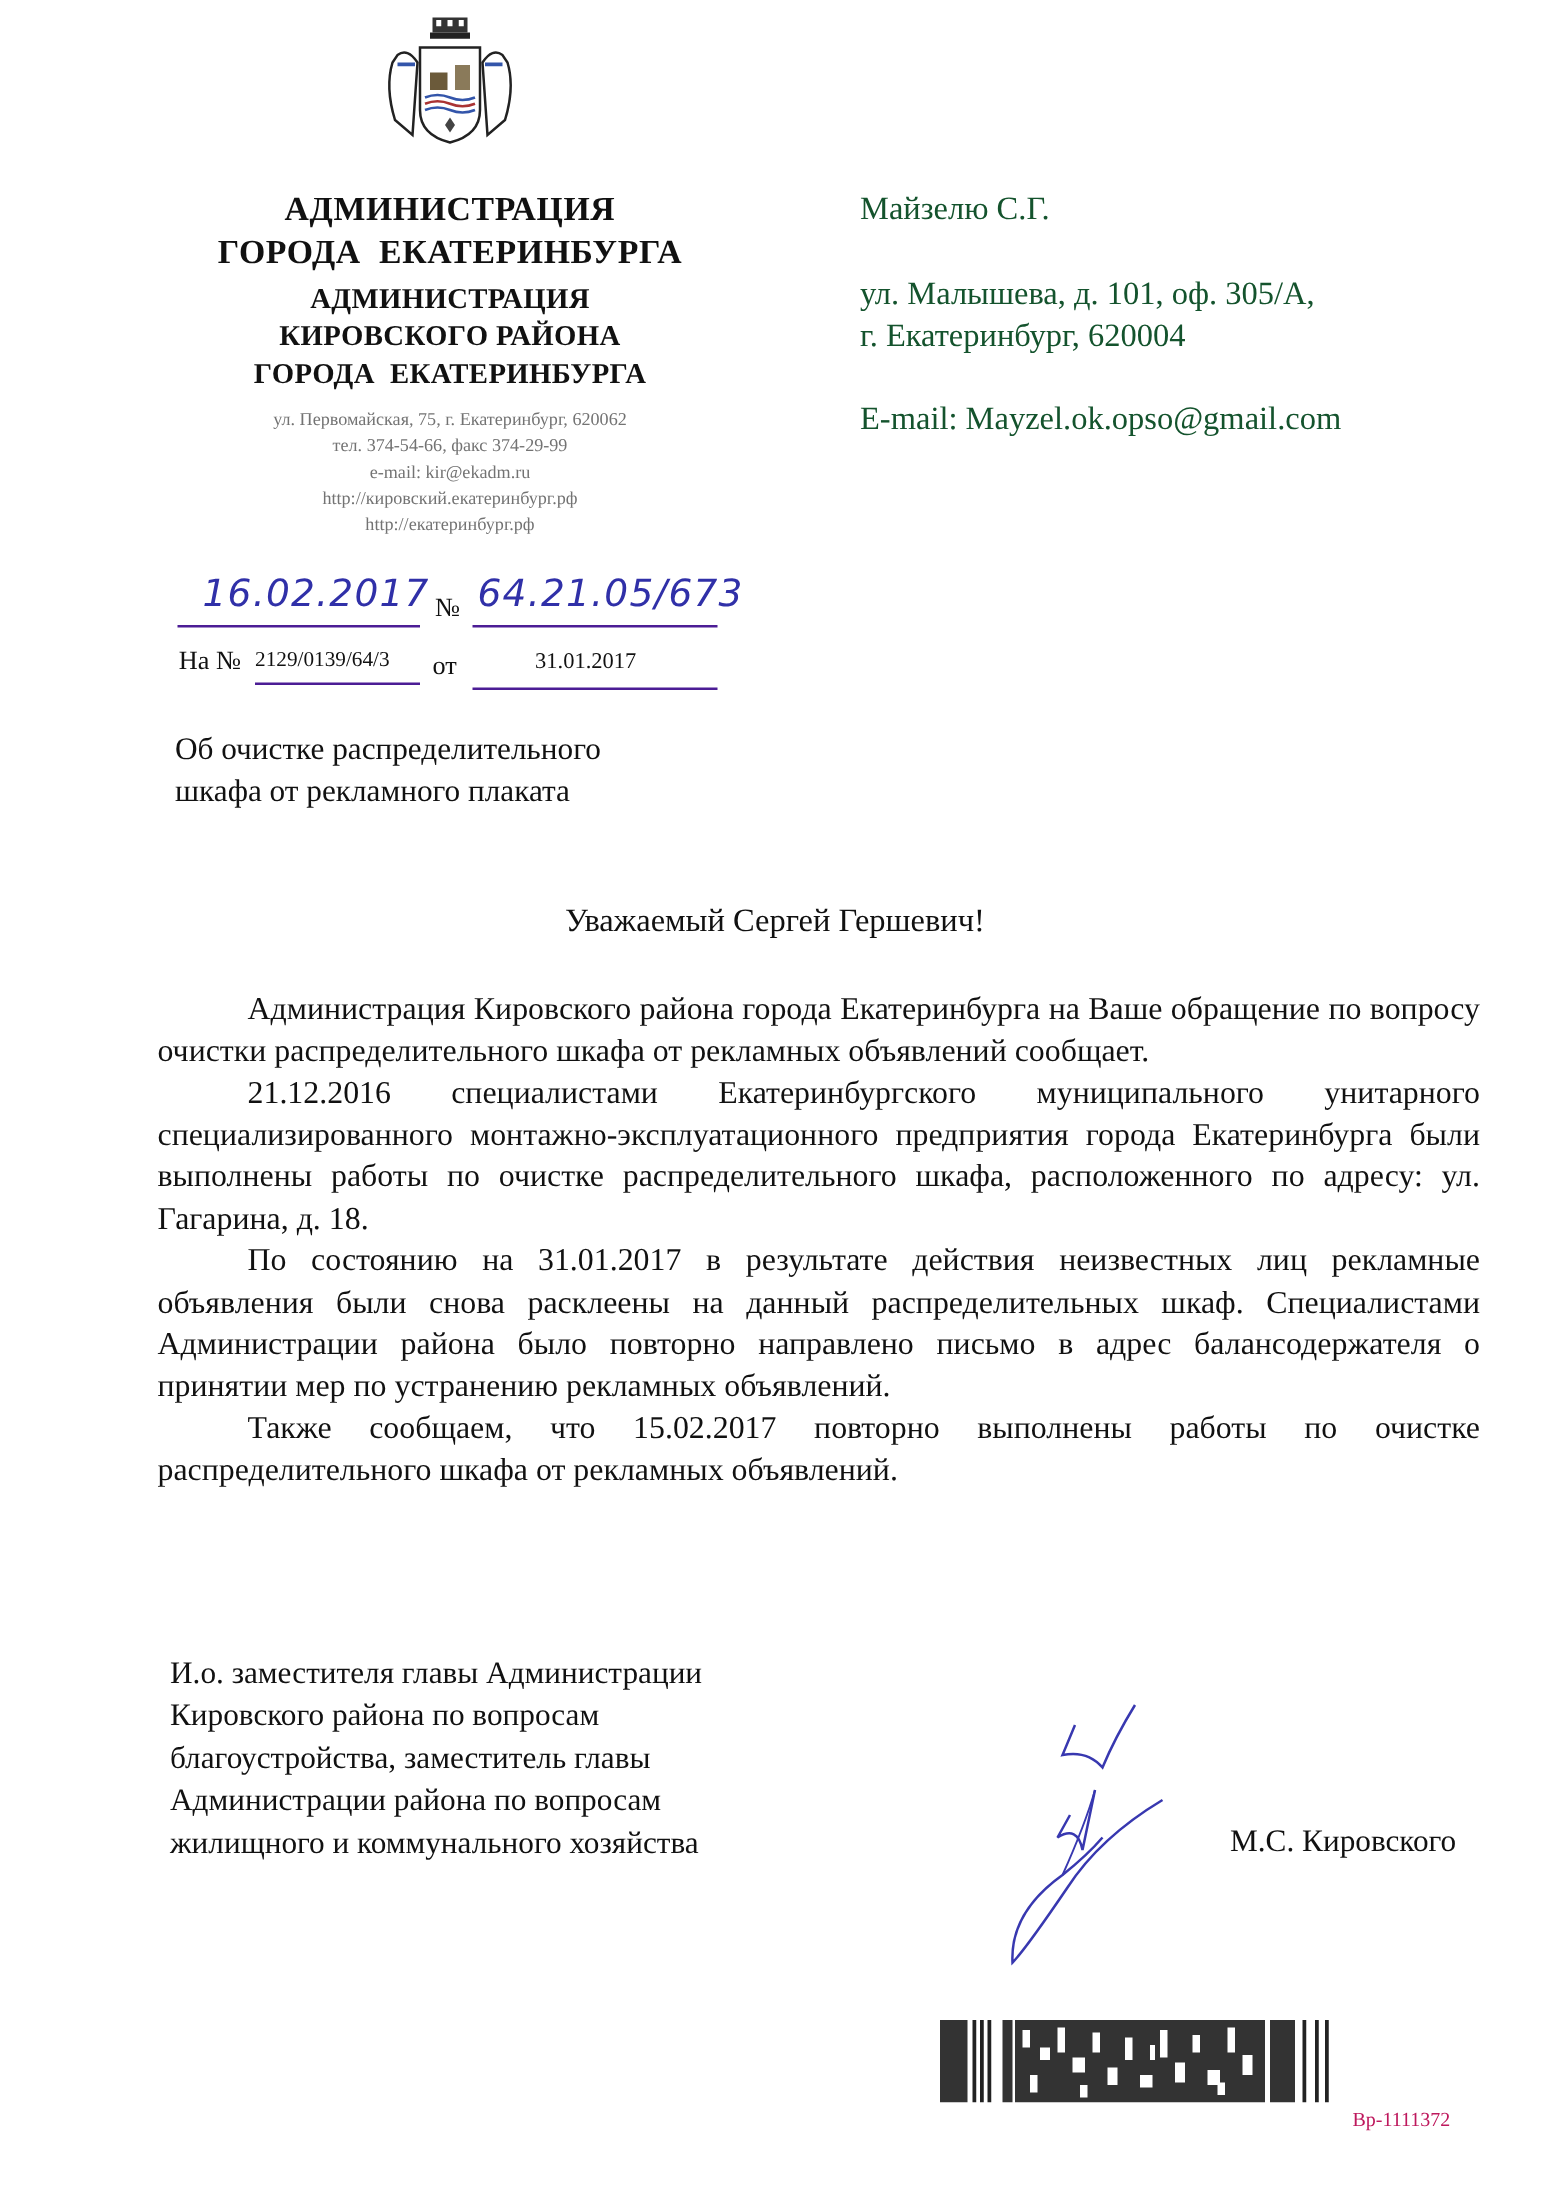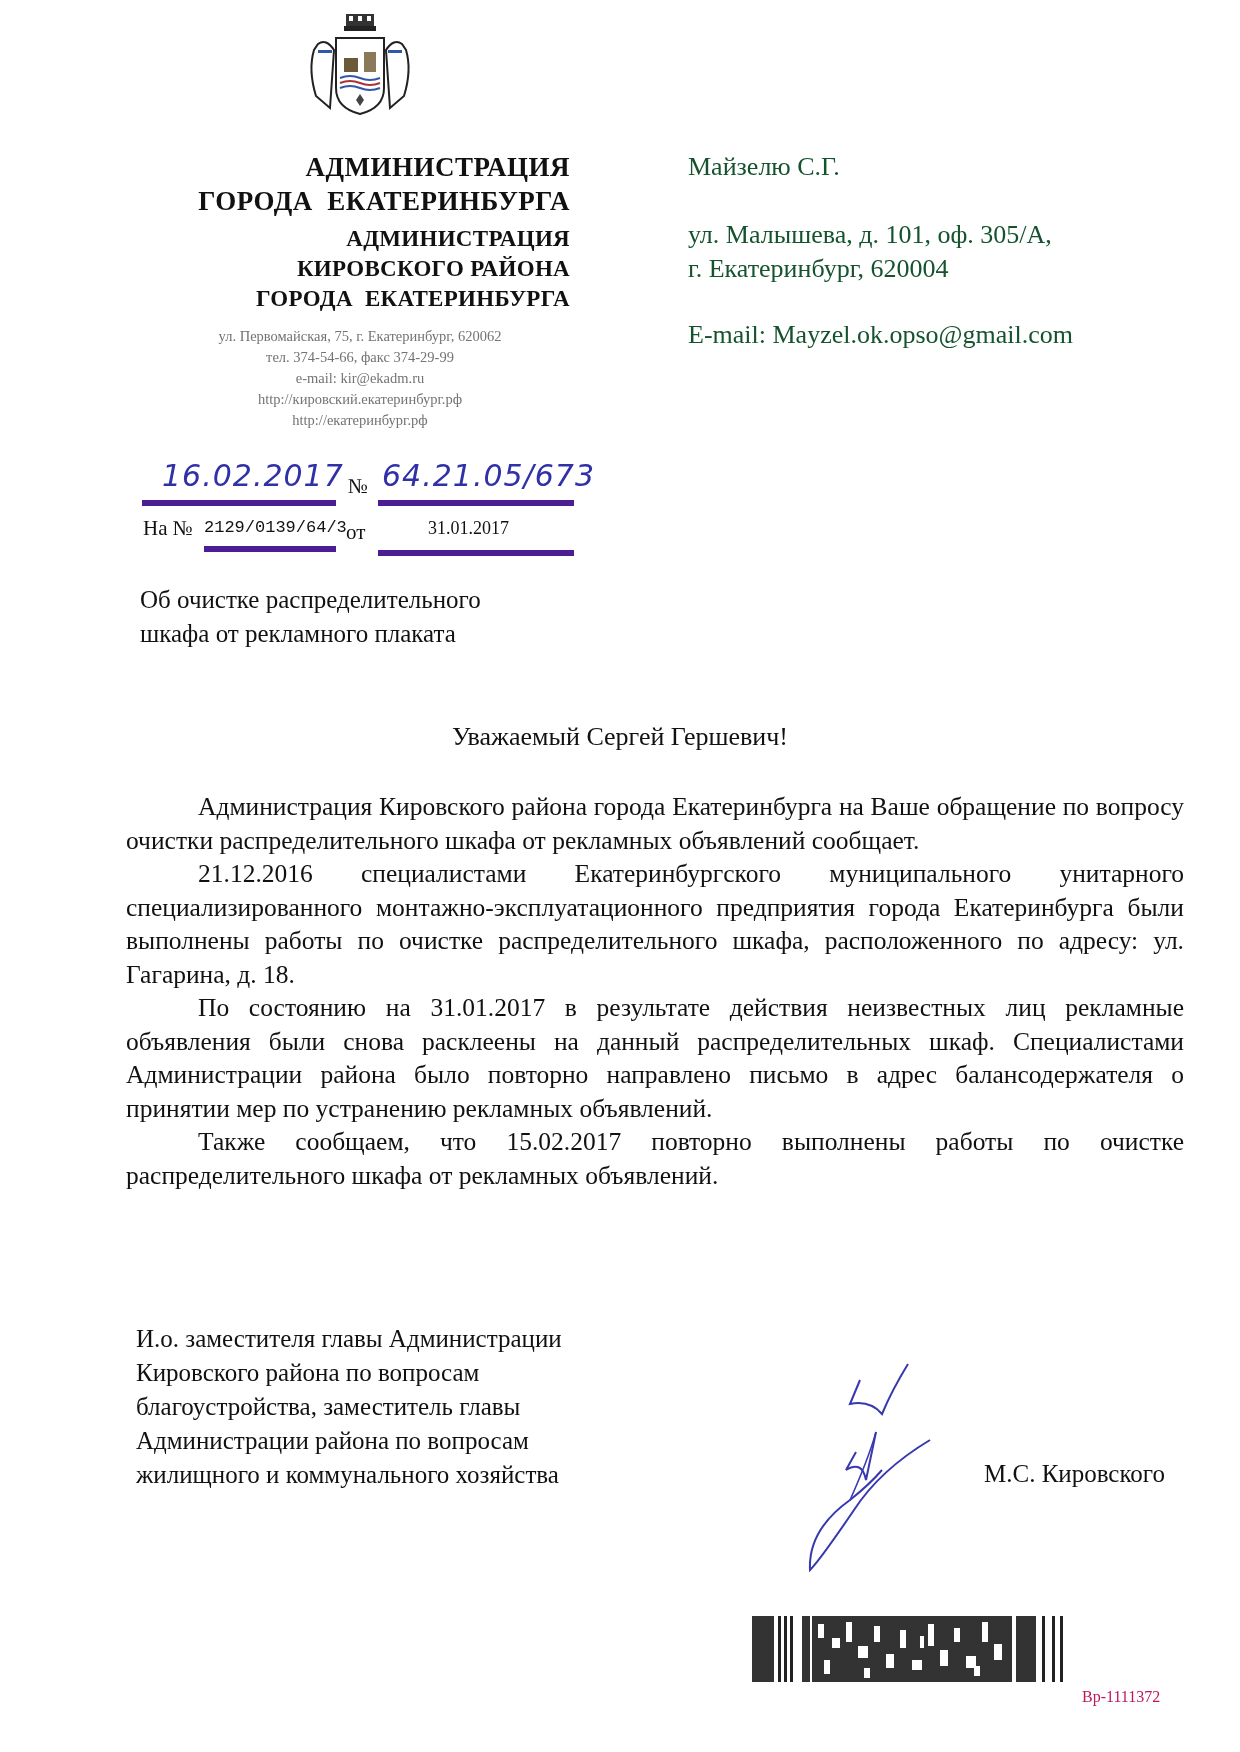--- a/index.html
+++ b/index.html
@@ -1,24 +1,24 @@
 <!DOCTYPE html>
 <html><head>
 <meta charset="utf-8">
 <style>
   html, body { margin: 0; padding: 0; background: #ffffff; }
   body { width: 1240px; height: 1752px; position: relative; overflow: hidden;
          font-family: "Liberation Serif", "DejaVu Serif", serif; color: #111; }
   .abs { position: absolute; }
   .crest { left: 300px; top: 10px; width: 120px; height: 108px; }
-  .org { left: 150px; width: 420px; text-align: right; font-weight: bold; color: #111; }
+  .org { left: 150px; width: 420px; text-align: center; font-weight: bold; color: #111; }
   .org1 { top: 150px; font-size: 27px; line-height: 34px; letter-spacing: 0.5px; }
   .org2 { top: 224px; font-size: 23px; line-height: 30px; letter-spacing: 0.3px; }
   .contacts { left: 150px; top: 326px; width: 420px; text-align: center; font-size: 14.5px; line-height: 21px; color: #737373; }
-  .reg-line { border-bottom: 6px solid #4c1d95; }
+  .reg-line { border-bottom: 2px solid #4c1d95; }
   .hand { font-family: "DejaVu Sans", sans-serif; font-style: italic; color: #3030a8; font-size: 30px; letter-spacing: 1px; }
   .small-lbl { font-size: 21px; }
   .recipient { left: 688px; font-size: 26px; line-height: 34px; color: #14532d; }
   .subject { left: 140px; top: 583px; font-size: 25px; line-height: 34px; }
   .greeting { left: 0; width: 1240px; top: 722px; text-align: center; font-size: 26px; }
   .body-text { left: 126px; top: 790px; width: 1058px; font-size: 25.5px; line-height: 33.5px; text-align: justify; }
   .body-text p { margin: 0; text-indent: 72px; }
   .sig-title { left: 136px; top: 1322px; font-size: 25px; line-height: 34px; }
   .sig-name { left: 984px; top: 1460px; font-size: 25px; }
   .signature { left: 790px; top: 1360px; width: 150px; height: 220px; }
@@ -69,21 +69,21 @@
 <div class="abs reg-line" style="left:142px; top:464px; width:194px; height:36px;">
   <span class="hand" style="position:absolute; left:20px; top:-6px;">16.02.2017</span>
 </div>
 <div class="abs small-lbl" style="left:348px; top:474px;">№</div>
 <div class="abs reg-line" style="left:378px; top:464px; width:196px; height:36px;">
   <span class="hand" style="position:absolute; left:4px; top:-6px;">64.21.05/673</span>
 </div>
 
 <div class="abs small-lbl" style="left:143px; top:516px;">На №</div>
 <div class="abs reg-line" style="left:204px; top:518px; width:132px; height:28px;">
-  <span style="position:absolute; left:0; top:0; font-size:17px;font-family:Liberation Mono, monospace;">2129/0139/64/3</span>
+  <span style="position:absolute; left:0; top:0; font-size:17px;">2129/0139/64/3</span>
 </div>
 <div class="abs small-lbl" style="left:346px; top:520px;">от</div>
 <div class="abs reg-line" style="left:378px; top:518px; width:196px; height:32px;">
   <span style="position:absolute; left:50px; top:0; font-size:18px;">31.01.2017</span>
 </div>
 
 <div class="abs recipient" style="top:150px;">Майзелю С.Г.</div>
 <div class="abs recipient" style="top:218px;">ул. Малышева, д. 101, оф. 305/А,</div>
 <div class="abs recipient" style="top:252px;">г. Екатеринбург, 620004</div>
 <div class="abs recipient" style="top:318px;">E-mail: Mayzel.ok.opso@gmail.com</div>

